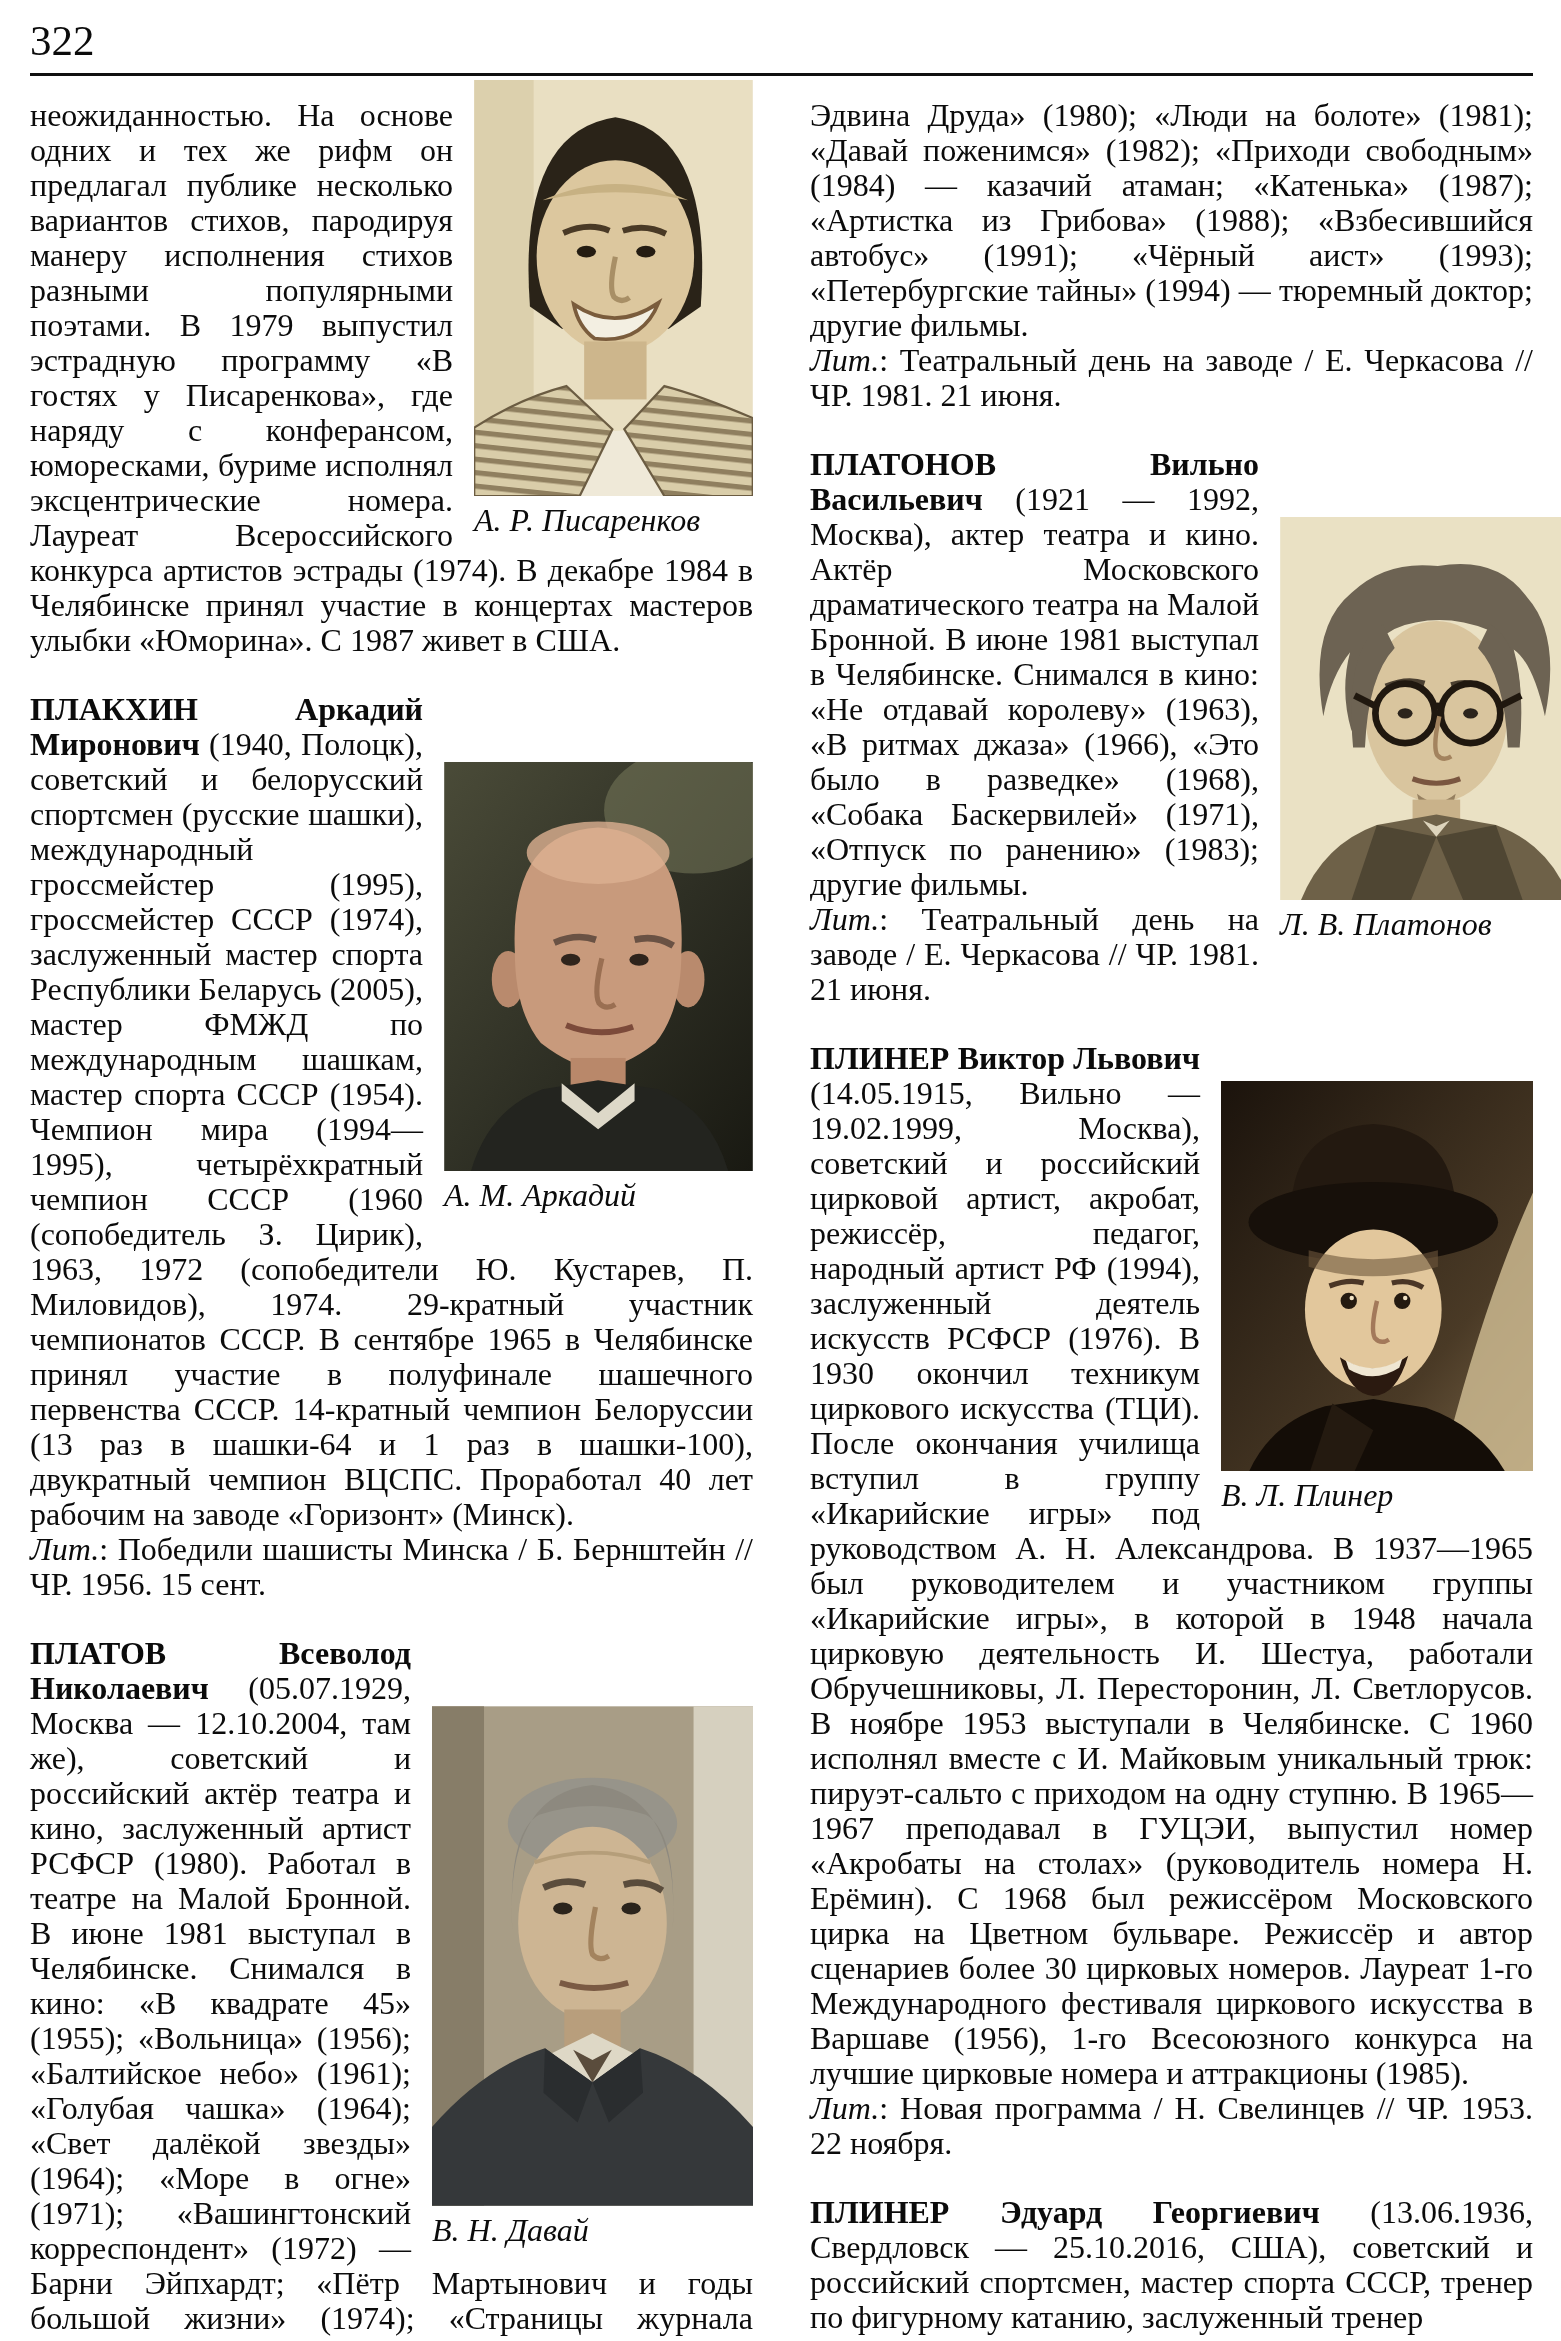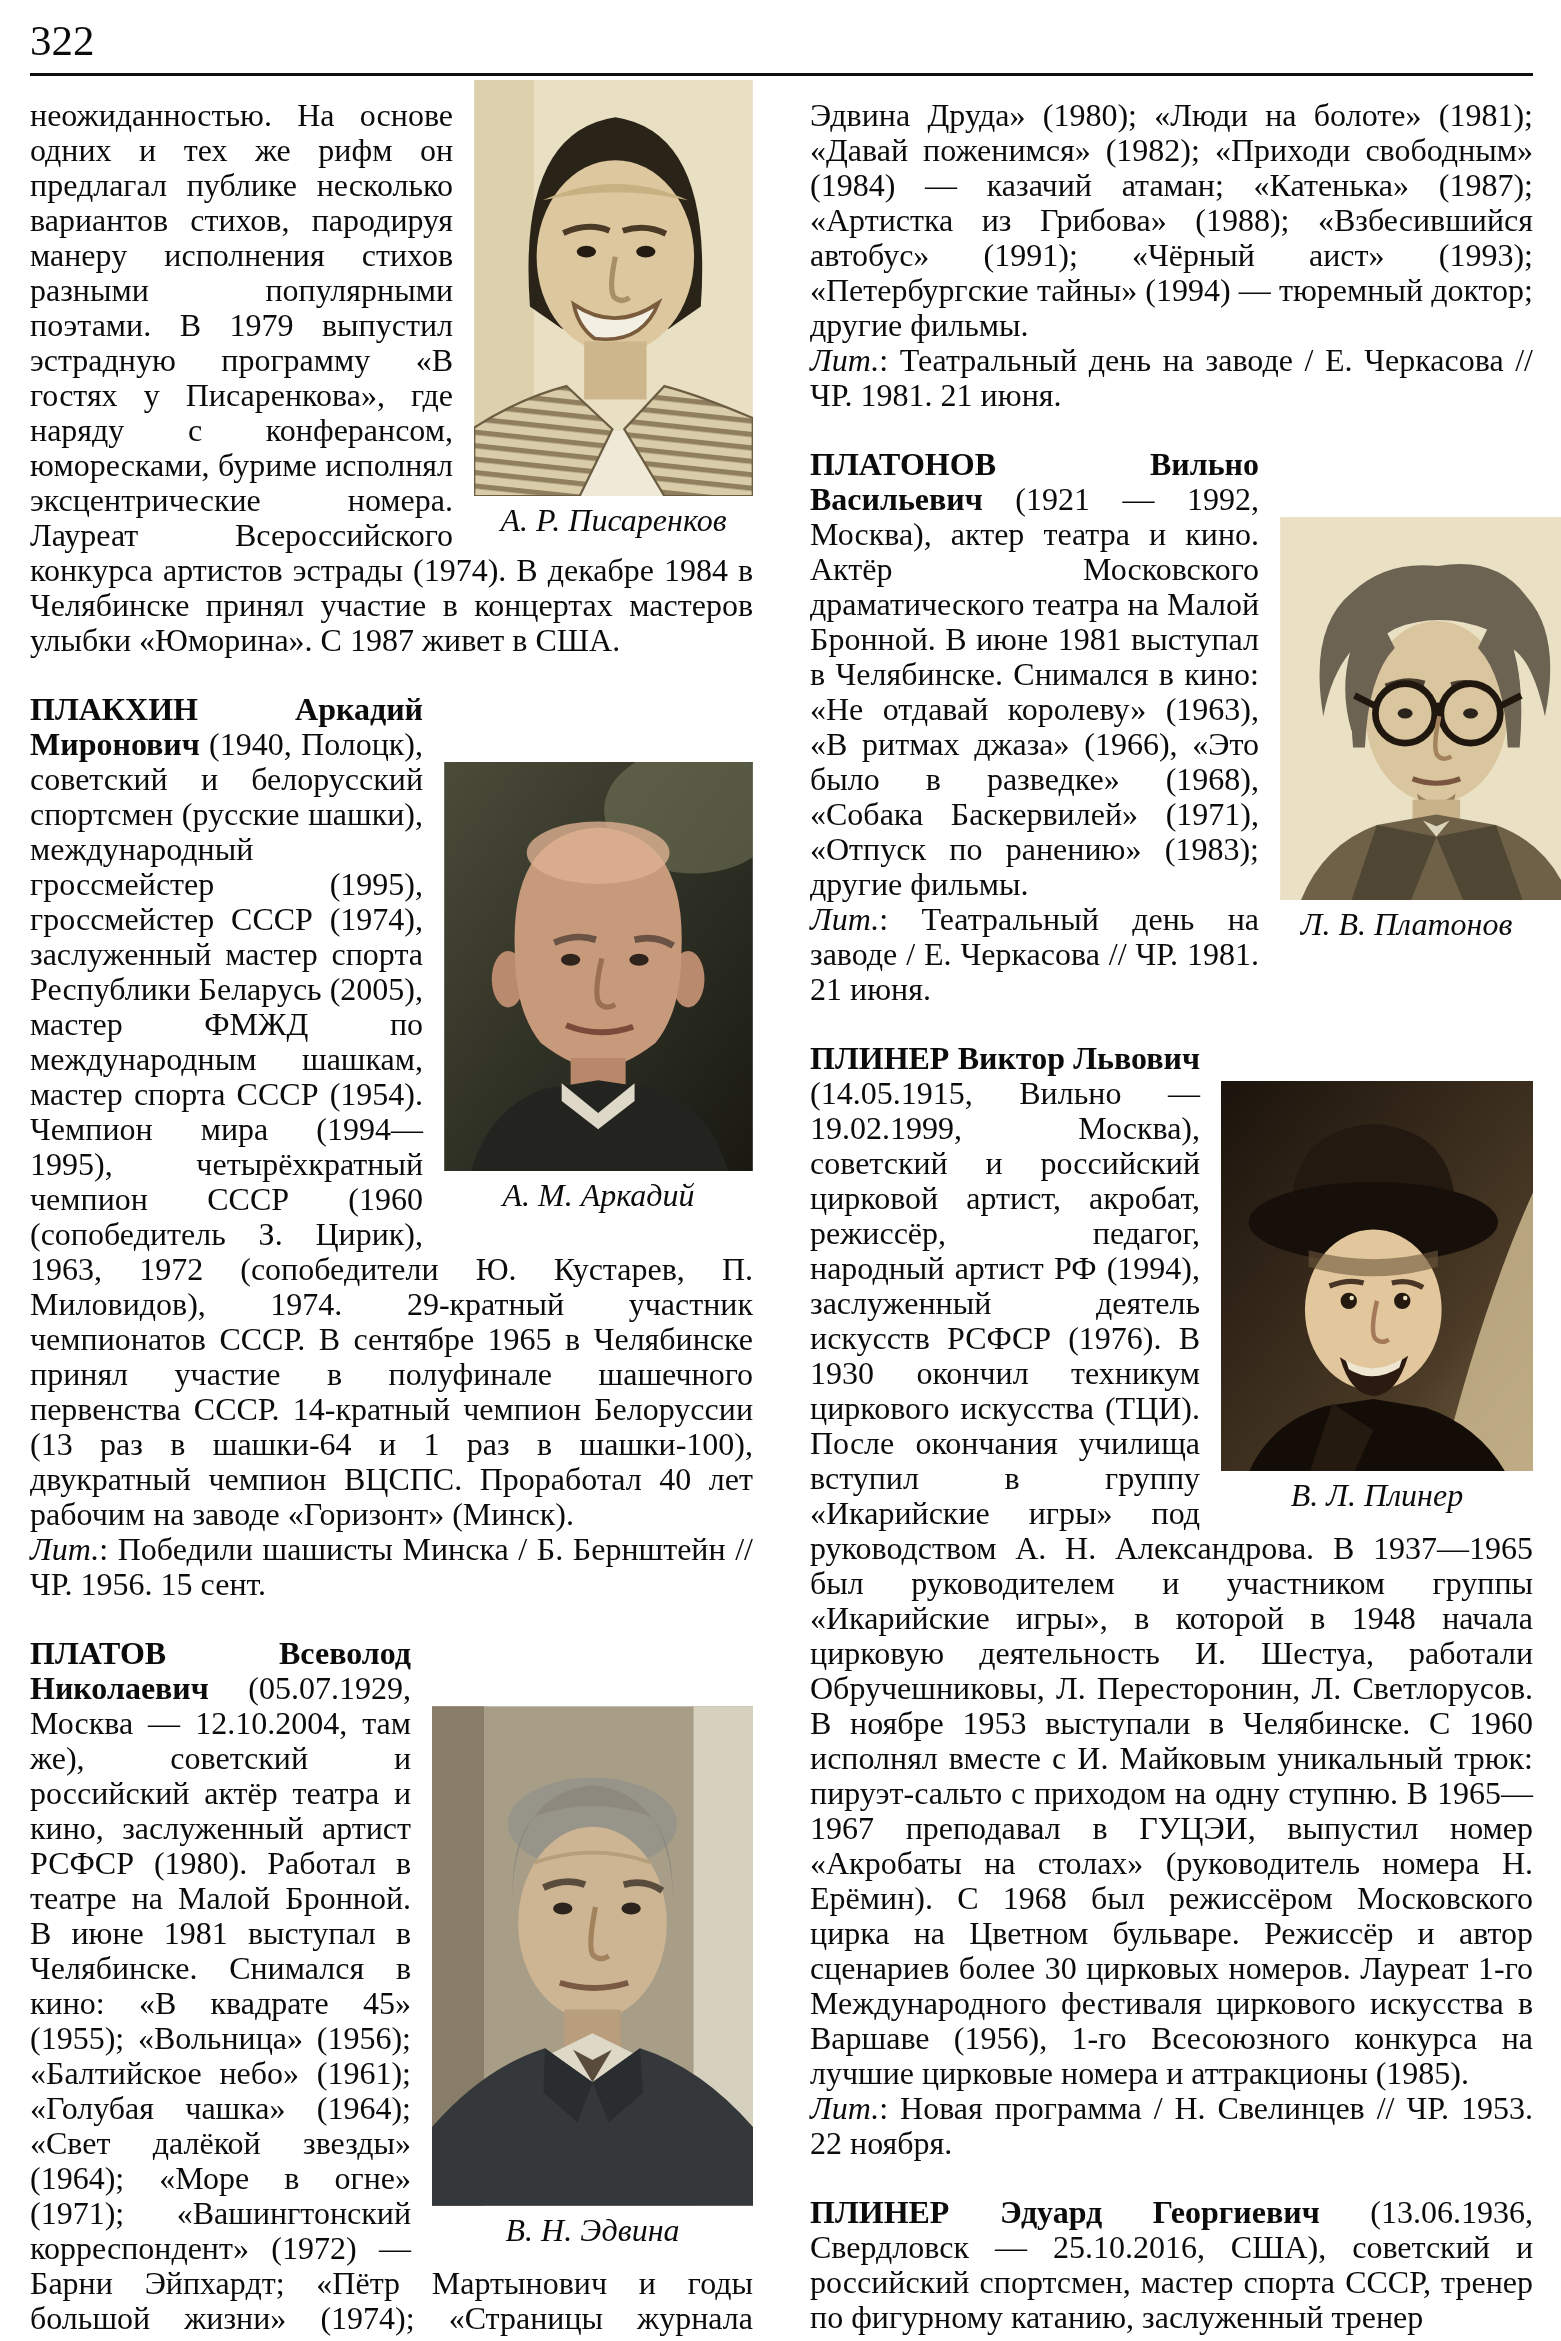--- a/index.html
+++ b/index.html
@@ -14,21 +14,21 @@
   .rule{border-top:3.7px solid #101010;margin-top:7.4px;}
   .columns{display:flex;gap:57px;margin-top:22px;}
   .col{width:723px;font-size:32px;line-height:35px;text-align:justify;}
   .article{display:flow-root;}
   .article + .article{margin-top:34px;}
   .heading{font-weight:bold;}
   .lit-label{font-style:italic;}
   figure{margin:0;}
   .figure{float:right;margin:0 0 7.4px 21px;}
   .figure .ph{display:block;font-size:0;line-height:0;}
-  .caption{text-align:center;font-style:italic;font-size:32px;line-height:37px;margin-top:6px;white-space:nowrap;}
+  .caption{text-align:left;font-style:italic;font-size:32px;line-height:37px;margin-top:6px;white-space:nowrap;}
   .fig1{width:279px;margin-top:-18px;}
   .fig2{width:309px;margin-top:70px;}
   .fig3{width:321px;margin-top:70px;}
   .fig4{width:253px;margin-top:70px;margin-bottom:63px;}
   .fig5{width:312px;margin-top:40px;}
   svg{display:block;}
 </style>
 </head>
 <body>
 
@@ -124,21 +124,21 @@
               <path d="M220,270 q-10,50 -4,64 q9,10 22,2" stroke="#a3835e" stroke-width="7" fill="none"></path>
               <path d="M172,372 q46,14 92,0" stroke="#7a5a44" stroke-width="8" fill="none"></path>
               <rect x="178" y="408" width="76" height="62" fill="#b89e7c"></rect>
               <path d="M118,488 L216,440 L314,488 L314,580 L118,580 Z" fill="#ded8c6"></path>
               <path d="M190,462 L216,506 L242,462 L216,476 Z" fill="#5a4c3c"></path>
               <path d="M0,672 L0,566 Q70,486 152,460 L216,506 L280,460 Q362,486 432,566 L432,672 Z" fill="#35383a"></path>
               <path d="M152,460 L216,506 L196,560 L150,520 Z" fill="#2a2d2f"></path>
               <path d="M280,460 L216,506 L238,560 L284,520 Z" fill="#2a2d2f"></path>
             </svg>
           </div>
-          <figcaption class="caption">В. Н. Эдвина</figcaption>
+          <figcaption class="caption">В. Н. Давай</figcaption>
         </figure>
         <div><b class="heading">ПЛАТОВ Всеволод Николаевич</b><span> (05.07.1929, Москва — 12.10.2004, там же), советский и российский актёр театра и кино, заслуженный артист РСФСР (1980). Работал в театре на Малой Бронной. В июне 1981 выступал в Челябинске. Снимался в кино: «В квадрате 45» (1955); «Вольница» (1956); «Балтийское небо» (1961); «Голубая чашка» (1964); «Свет далёкой звезды» (1964); «Море в огне» (1971); «Вашингтонский корреспондент» (1972) — Барни Эйпхардт; «Пётр Мартынович и годы большой жизни» (1974); «Страницы журнала Печорина» (1975); «Воскресная ночь» (1977); «Обочина» (1978); «Точка отсчёта» (1979); «Тайна</span></div>
       </div>
 
     </div>
 
     <div class="col">
 
       <div class="article">
         <span>Эдвина Друда» (1980); «Люди на болоте» (1981); «Давай поженимся» (1982); «Приходи свободным» (1984) — казачий атаман; «Катенька» (1987); «Артистка из Грибова» (1988); «Взбесившийся автобус» (1991); «Чёрный аист» (1993); «Петербургские тайны» (1994) — тюремный доктор; другие фильмы.</span>

